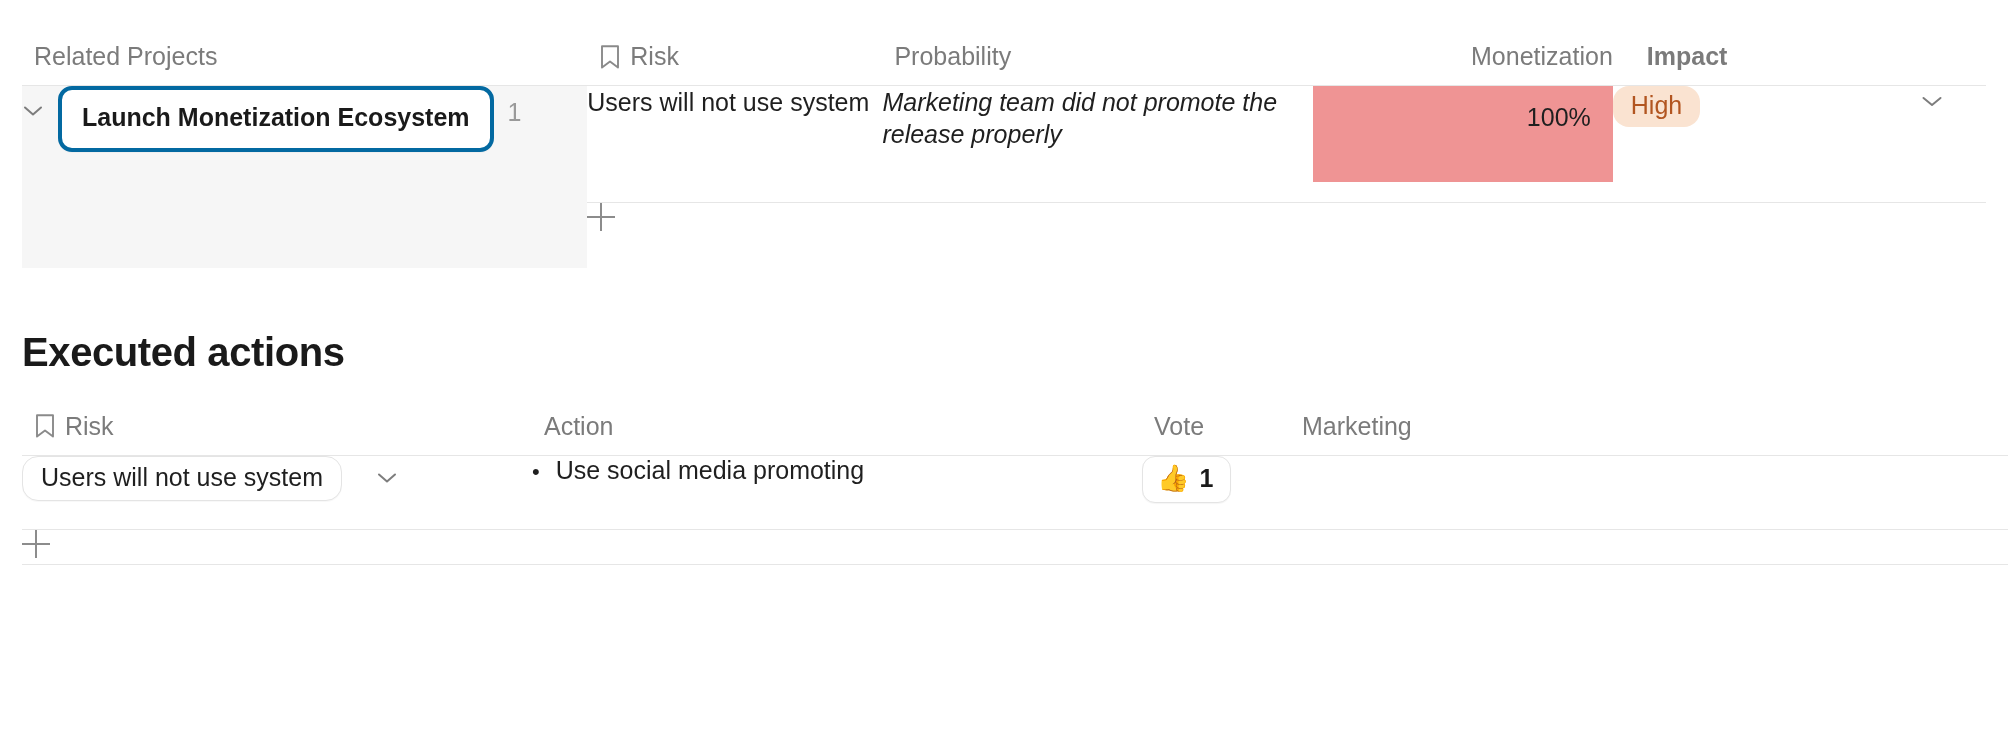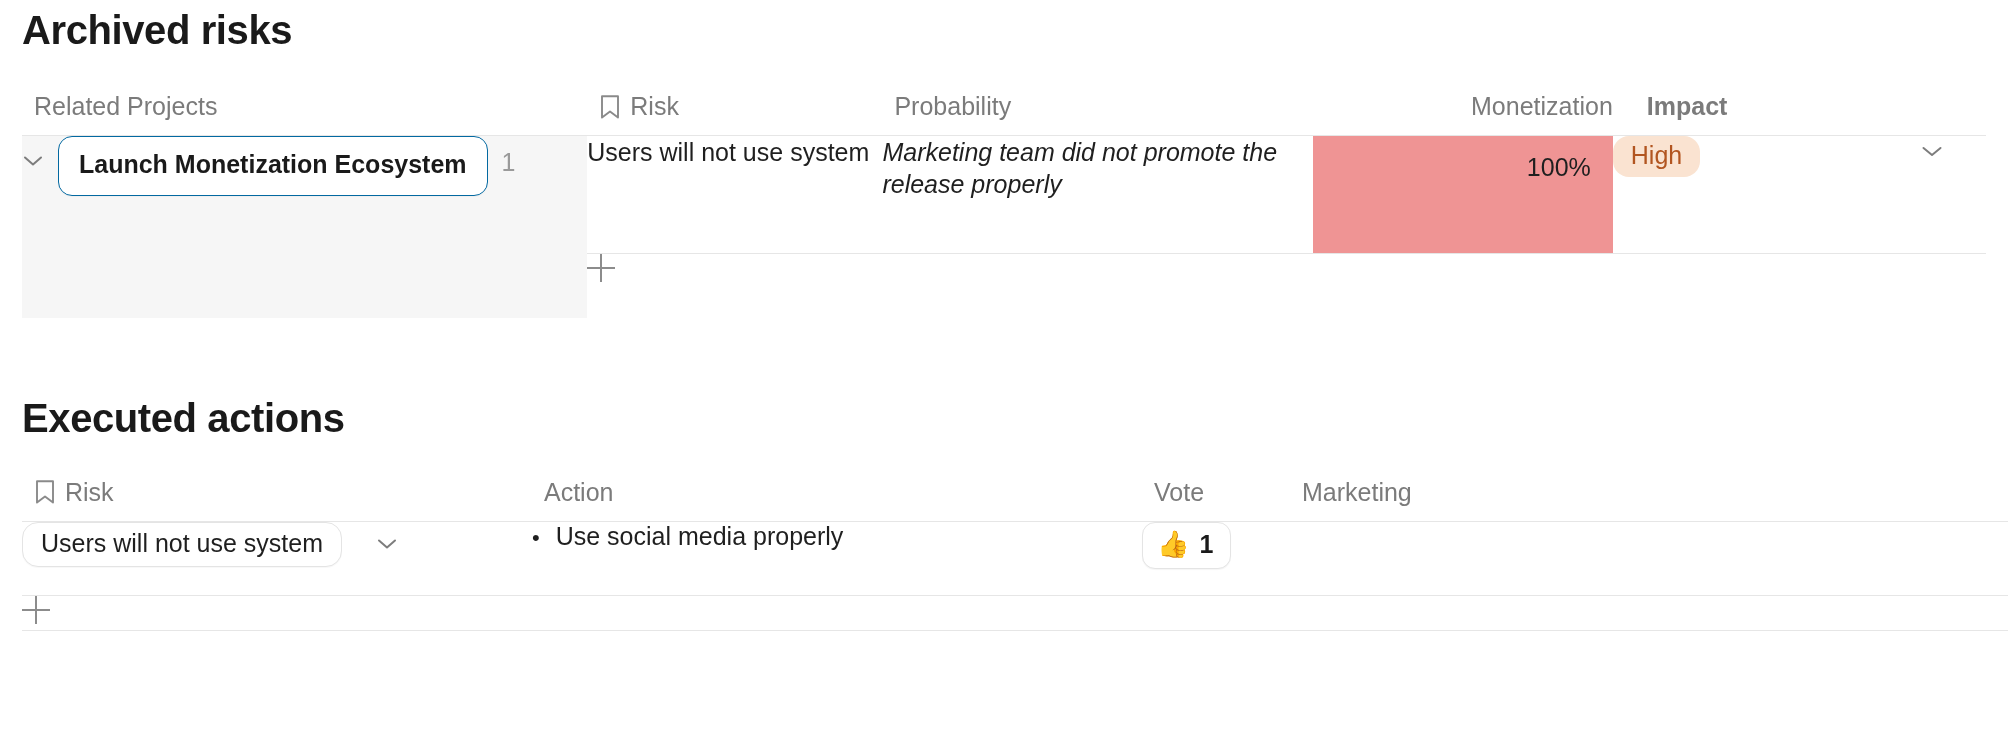--- a/index.html
+++ b/index.html
@@ -59,21 +59,21 @@
 
   .related-cell {
     background: #f6f6f6;
     height: 182px;
     padding: 18px 0 0 22px;
     position: relative;
   }
   .related-inner { display: flex; align-items: flex-start; gap: 14px; }
   .proj-pill {
     background: #ffffff;
-    border: 1px solid #0369a1;
+    border: 4px solid #0369a1;
     border-radius: 14px;
     padding: 12px 20px 14px 20px;
     font-size: 25px;
     font-weight: bold;
     color: #1a1a1a;
     line-height: 1.26;
     max-width: 440px;
     box-shadow: 0 1px 1px rgba(0,0,0,0.03);
   }
   .proj-count {
@@ -90,21 +90,21 @@
   }
   .desc-cell { padding-left: 26px; padding-right: 48px; font-style: italic; }
 
   .prob-cell {
     height: 117px;
     border-bottom: 1px solid #e6e6e6;
     padding: 0;
   }
   .prob-fill {
     background: #ef9494;
-    height: 117px;
+    height: 96px;
     display: flex;
     align-items: flex-start;
     justify-content: flex-end;
     padding: 17px 22px 0 0;
     font-size: 25px;
     color: #1f1f1f;
   }
   .impact-cell {
     height: 117px;
     border-bottom: 1px solid #e6e6e6;
@@ -185,21 +185,20 @@
   .plus-btn::before { left: 0; top: 13px; width: 28px; height: 2px; }
   .plus-btn::after  { top: 0; left: 13px; height: 28px; width: 2px; }
 
   .thumb { font-size: 26px; line-height: 1; }
 </style>
 </head>
 <body>
 
 <div class="page">
 
-  <h1 id="archived-title" class="section-title">Archived risks</h1>
 
   <table id="risks-table" class="tbl">
     <colgroup>
       <col class="col-related">
         <col class="col-risk">
         <col class="col-desc">
       <col class="col-prob">
         <col class="col-impact">
         <col class="col-chev">
     </colgroup>
@@ -272,21 +271,21 @@
           <span class="plus-btn"></span>
         </td>
         <td></td>
         <td></td>
         <td></td>
         <td></td>
       </tr>
     </tbody>
   </table>
 
-  <h1 id="executed-title" class="section-title" style="margin-top:80px;">Executed actions</h1>
+  <h1 id="executed-title" class="section-title" style="margin-top:64px;">Executed actions</h1>
 
   <table id="actions-table" class="tbl">
     <colgroup>
       <col class="a-col-risk">
         <col class="a-col-action">
       <col class="a-col-vote">
         <col class="a-col-feedback">
     </colgroup>
     <thead>
       <tr>
@@ -325,21 +324,21 @@
             <span class="icon">
               <svg width="22" height="14" viewBox="0 0 22 14" fill="none">
                 <path d="M3 3.5L11 10.5L19 3.5" stroke="#7d7d7d" stroke-width="2" stroke-linecap="round" stroke-linejoin="round"></path>
               </svg>
             </span>
           </div>
         </td>
         <td class="action-cell">
           <div class="action-inner">
             <span class="bullet">•</span>
-            <span>Use social media properly</span>
+            <span>Use social media promoting</span>
           </div>
         </td>
         <td class="vote-cell">
           <span class="vote-btn">
             <span class="thumb">👍</span>
             <span class="vote-count">1</span>
           </span>
         </td>
         <td class="feedback-cell"></td>
       </tr>

